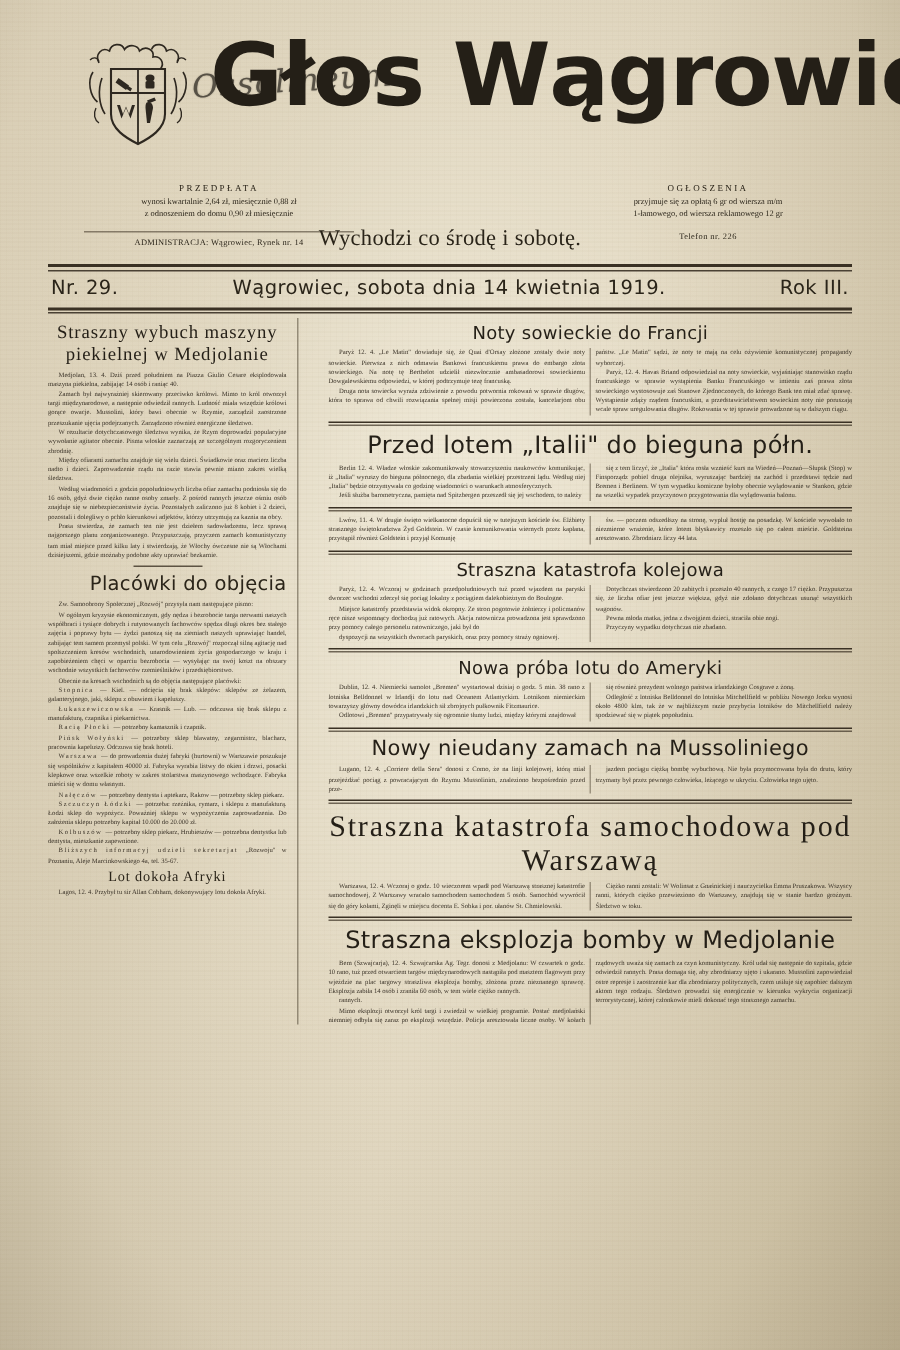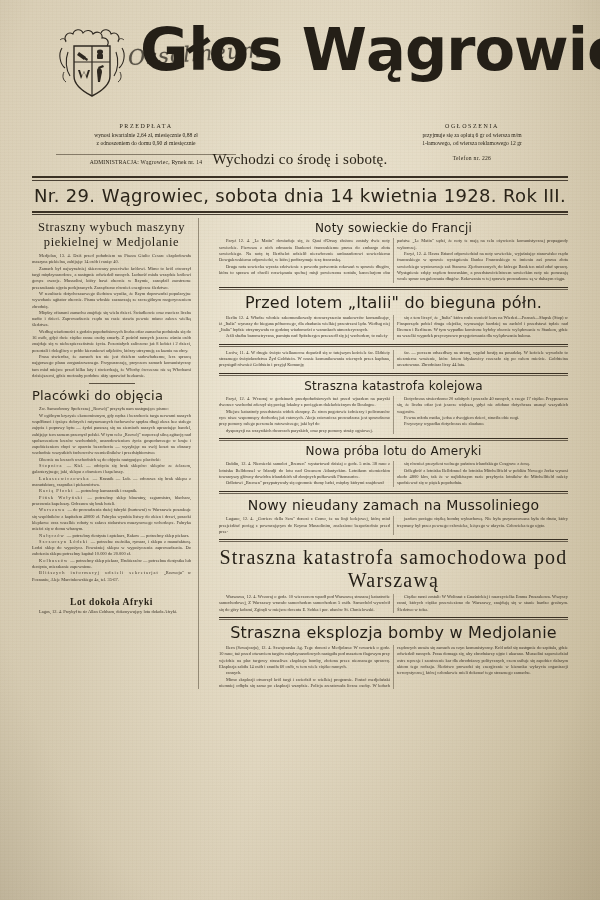--- a/index.html
+++ b/index.html
@@ -61,21 +61,21 @@
     font-size:15px;letter-spacing:.2px;
   }
 
   .rule-thick{height:0;border-top:2.4px solid #3a3124;margin:2px 0 0 0;}
   .rule-thin{height:0;border-top:1px solid #4a4134;margin:1.5px 0 0 0;}
 
   
   .dateline{
     display:flex;align-items:center;justify-content:space-between;
     font-family:"DejaVu Sans", sans-serif;
-    font-size:18px;letter-spacing:.3px;color:#2a2419;
+    font-size:13px;letter-spacing:.3px;color:#2a2419;
     padding:4px 2px 3px 2px;
   }
   .dateline .mid{flex:1;text-align:center;}
 
   
   .content{display:flex;gap:11px;padding-top:3px;}
   .col-left{width:167px;flex:0 0 167px;padding-right:7px;box-sizing:border-box;
             border-right:1px solid rgba(70,60,42,.5);}
   .col-right{flex:1;padding-left:9px;box-sizing:border-box;}
 
@@ -89,26 +89,26 @@
   .hl-lg{font-size:12px;}
   .hl-md{font-size:16px;}
   .hl-sm{font-size:14px;}
   .hl-serif{font-family:"Liberation Serif", serif;font-size:20px;letter-spacing:1.2px;}
   .hl-left{
     font-family:"Liberation Serif", serif;
     font-size:12.5px;text-align:center;letter-spacing:.6px;line-height:1.2;
     margin:2px 0 3px 0;color:#241f17;
   }
   .hl-left-sans{
-    font-family:"DejaVu Sans", sans-serif;font-size:13px;text-align:left;
+    font-family:"DejaVu Sans", sans-serif;font-size:13px;text-align:right;
     letter-spacing:.2px;margin:4px 0 3px;
   }
   .hl-small-center{
-    font-family:"Liberation Serif", serif;font-weight:bold;
-    font-size:9.5px;text-align:center;letter-spacing:.6px;margin:14px 0 2px;
+    font-family:"Liberation Serif", serif;font-weight:normal;
+    font-size:9.5px;text-align:center;letter-spacing:.6px;margin:3px 0 2px;
   }
 
   
   .txt{
     font-size:4.45px;line-height:1.42;text-align:justify;
     color:#3b3328;letter-spacing:0px;
     -webkit-font-smoothing:none;
     hyphens:auto;
   }
   .txt p{margin:0;text-indent:7px;}
@@ -170,21 +170,21 @@
       <div class="ib-tel">Telefon nr. 226</div>
     </div>
     <div class="ib-mid">Wychodzi co środę i sobotę.</div>
   </div>
 
   <div class="rule-thick"></div>
   <div class="rule-thin"></div>
 
   <div class="dateline">
     <span>Nr. 29.</span>
-    <span class="mid">Wągrowiec, sobota dnia 14 kwietnia 1928.</span>
+    <span class="mid">Wągrowiec, sobota dnia 14 kwietnia 1919.</span>
     <span>Rok III.</span>
   </div>
 
   <div class="rule-thick"></div>
   <div class="rule-thin"></div>
 
   <div class="content">
 
     <div class="col-left">
 

